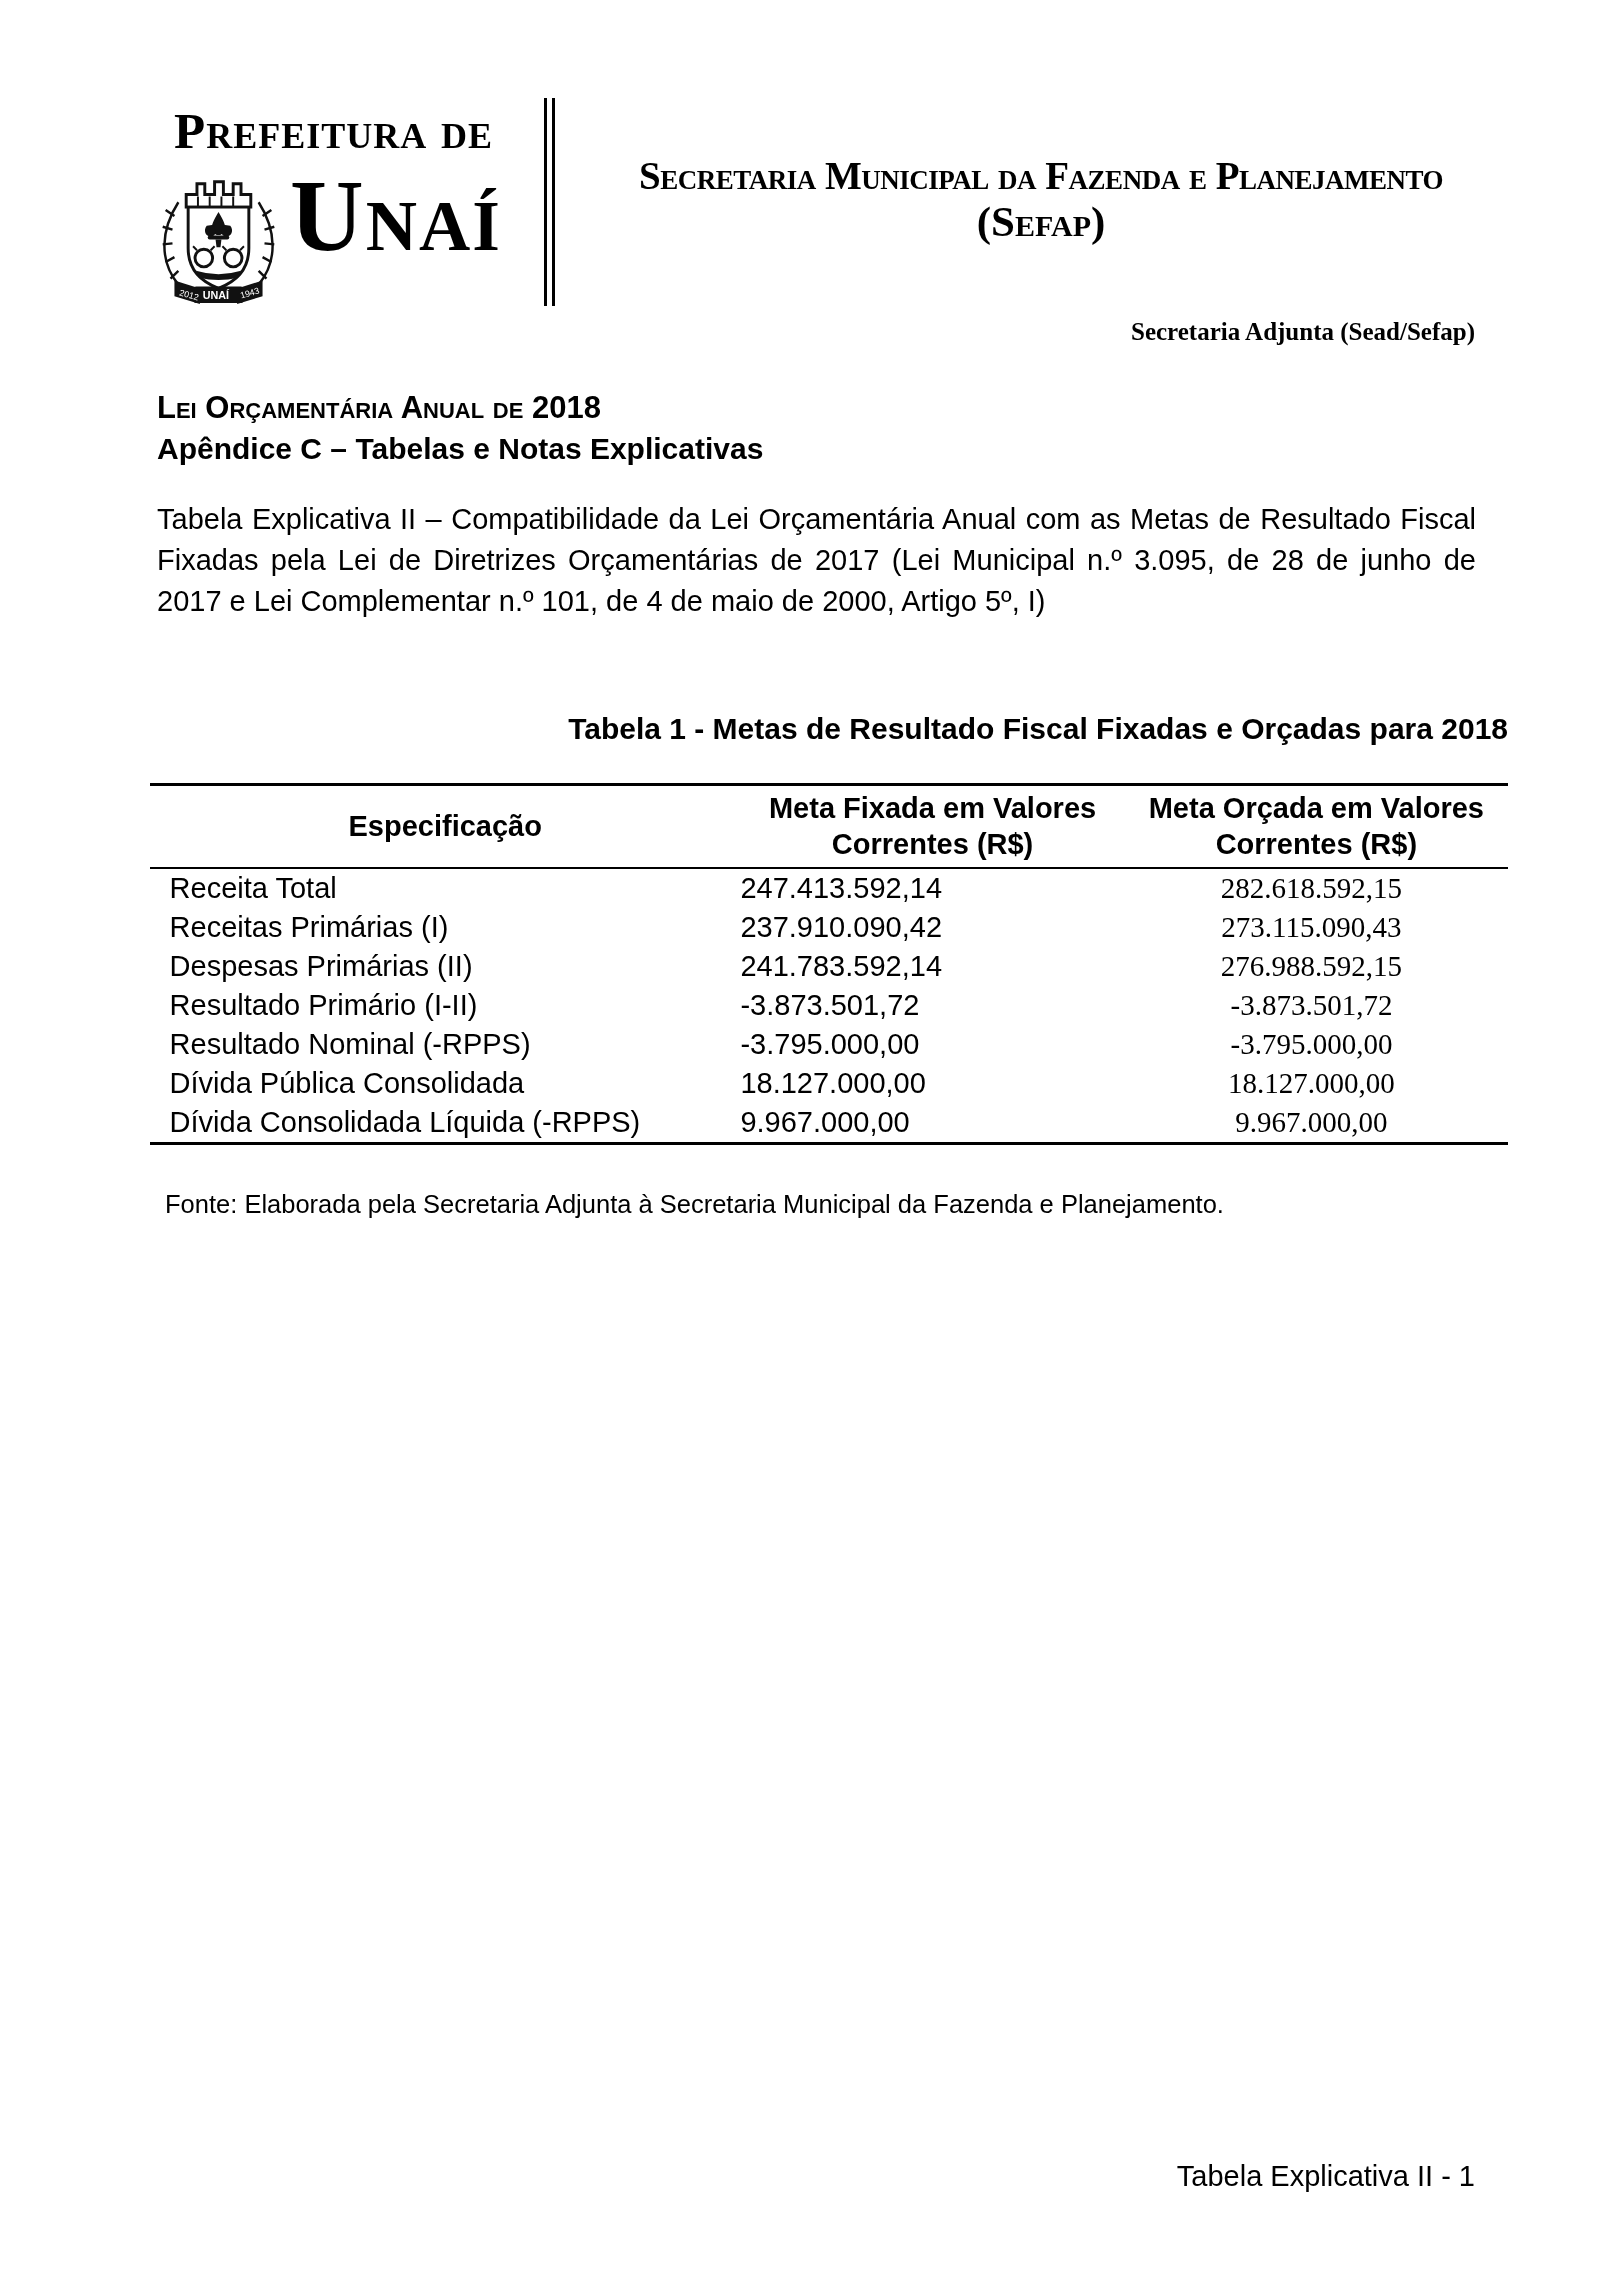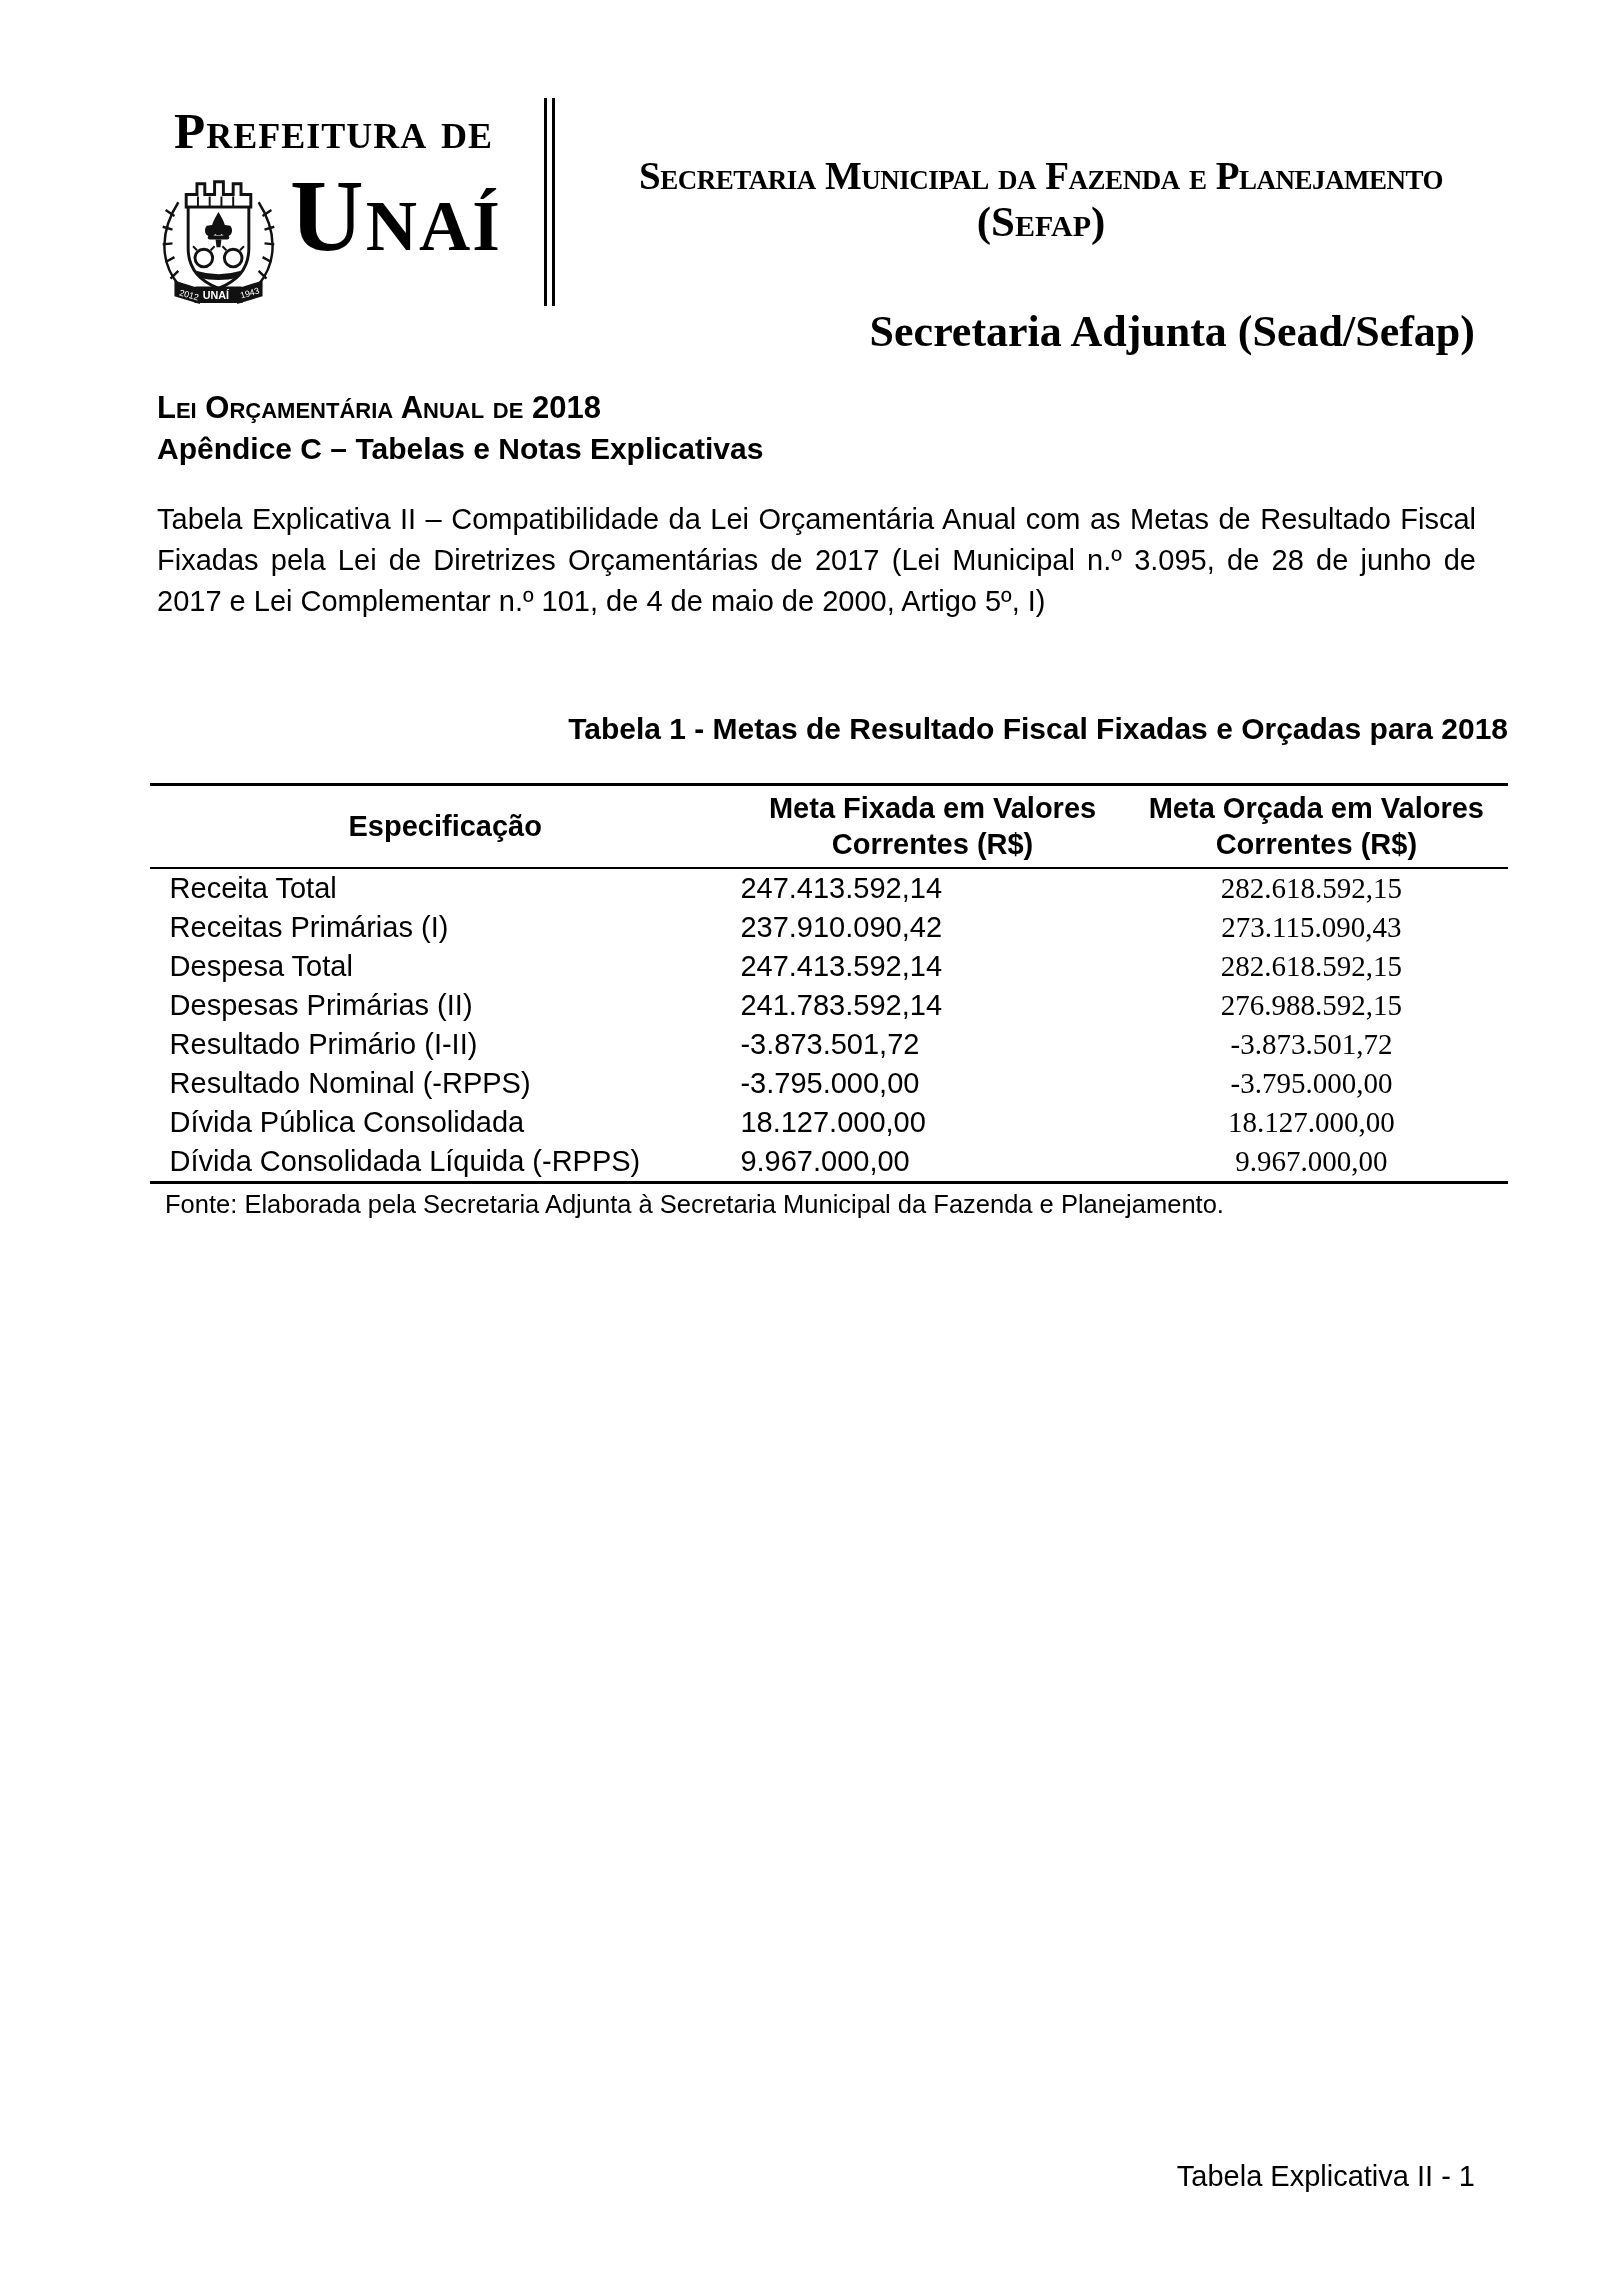--- a/index.html
+++ b/index.html
@@ -37,21 +37,21 @@
     text-align:center;
     font-family:"Liberation Serif", serif;
     font-weight:bold;font-variant:small-caps;
   }
   .org-line1{font-size:39px;line-height:45px;letter-spacing:-0.5px;white-space:nowrap;}
   .org-line2{font-size:43px;line-height:47px;}
   .org-sub{
     position:absolute;left:588px;top:312px;width:887px;
     text-align:right;
     font-family:"Liberation Serif", serif;
-    font-weight:bold;font-size:44px;line-height:39px;
+    font-weight:bold;font-size:25px;line-height:39px;
   }
   
   .doc-law{
     position:absolute;left:157px;top:390px;
     font-weight:bold;font-variant:small-caps;
     font-size:31px;line-height:35px;
   }
   .doc-appendix{
     position:absolute;left:157px;top:431px;
     font-weight:bold;font-size:30px;line-height:35px;
@@ -178,25 +178,20 @@
           <td class="cell-label">Receita Total</td>
           <td class="cell-fixada">247.413.592,14</td>
           <td class="cell-orcada">282.618.592,15</td>
         </tr>
         <tr>
           <td class="cell-label">Receitas Primárias (I)</td>
           <td class="cell-fixada">237.910.090,42</td>
           <td class="cell-orcada">273.115.090,43</td>
         </tr>
         <tr>
-          <td class="cell-label">Despesa Total</td>
-          <td class="cell-fixada">247.413.592,14</td>
-          <td class="cell-orcada">282.618.592,15</td>
-        </tr>
-        <tr>
           <td class="cell-label">Despesas Primárias (II)</td>
           <td class="cell-fixada">241.783.592,14</td>
           <td class="cell-orcada">276.988.592,15</td>
         </tr>
         <tr>
           <td class="cell-label">Resultado Primário (I-II)</td>
           <td class="cell-fixada">-3.873.501,72</td>
           <td class="cell-orcada">-3.873.501,72</td>
         </tr>
         <tr>

